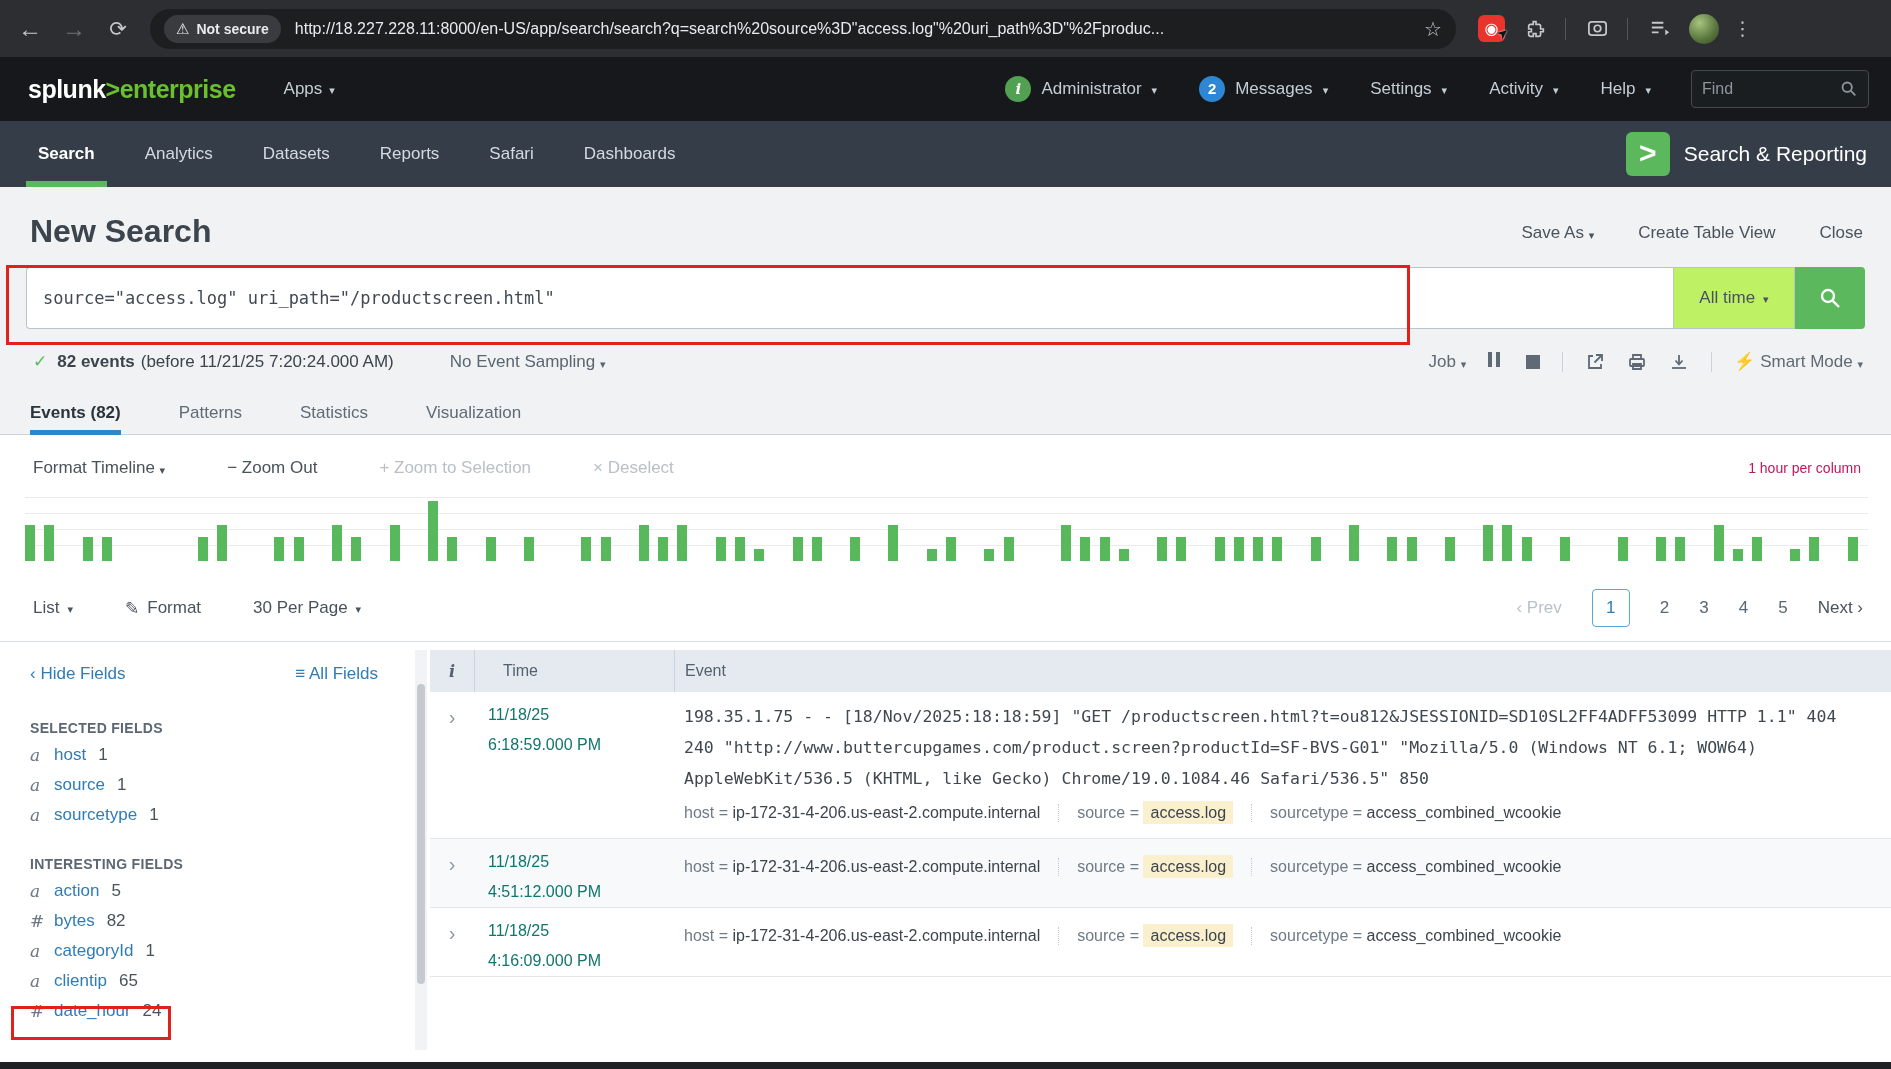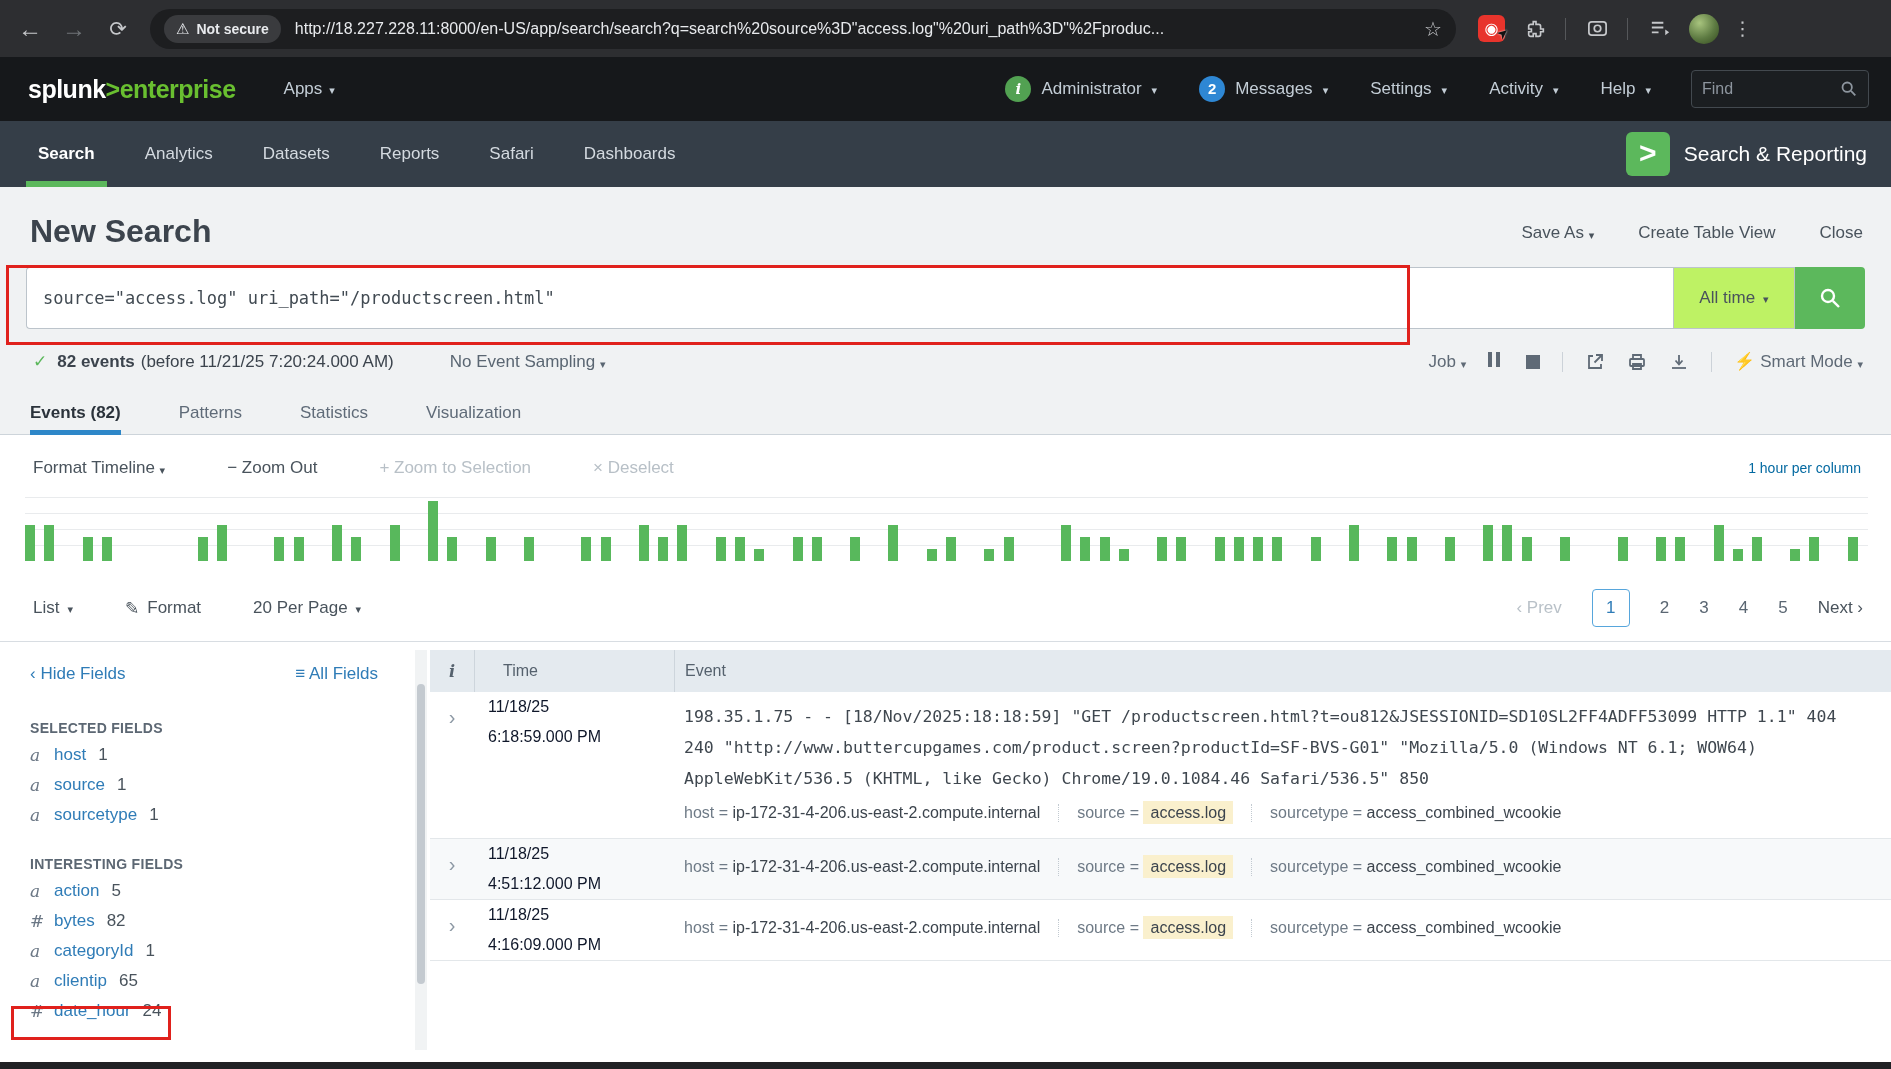--- a/index.html
+++ b/index.html
@@ -70,21 +70,21 @@
   .stop-sq { display:inline-block; width:14px; height:14px; background:#5f6a76; }
   .tabs-row { margin-top:20px; padding:0 30px; border-bottom:1px solid #cdd4da; height:43px; display:flex; gap:58px; }
   .rtab { font-size:17px; color:#5f6b78; height:100%; display:flex; align-items:center; position:relative; cursor:pointer; }
   .rtab.active { color:#2b333b; font-weight:bold; }
   .rtab.active::after { content:""; position:absolute; left:0; right:0; bottom:-1px; height:5px; background:var(--blue-tab,#2e87c8); }
 
   
   .tl-controls { margin:18px 30px 0 33px; height:30px; display:flex; align-items:center; gap:62px; font-size:17px; color:#49535c; }
   .tl-controls .ctl { cursor:pointer; }
   .tl-controls .dis { color:#b8c0c7; cursor:default; }
-  .tl-note { margin-left:auto; font-size:14px; color:#0369a1; }
+  .tl-note { margin-left:auto; font-size:14px; color:#be185d; }
   .histogram { margin:14px 23px 0 25px; height:64px; display:flex; align-items:flex-end;
     background:repeating-linear-gradient(to top, #fff 0 15px, #e9ebed 15px 16px); }
   .tl-slot { flex:0 0 19.2px; display:flex; align-items:flex-end; height:100%; cursor:pointer; }
   .tl-bar { width:10px; background:var(--bar-green,#58b85c); }
   .list-row { margin-top:28px; padding:0 28px 14px 33px; border-bottom:1px solid #d8dde2; display:flex; align-items:center; font-size:17px; color:#49535c; }
   .list-row .ctl { margin-right:52px; cursor:pointer; display:flex; align-items:center; gap:8px; }
   .pager { margin-left:auto; display:flex; align-items:center; gap:30px; }
   .pg-prev { color:#b9c1c8; }
   .pg-num { color:#5a6672; cursor:pointer; }
   .pg-num.active { border:1px solid #57a6dc; color:var(--link-blue,#2f7cb7); border-radius:4px; width:38px; height:38px; display:flex; align-items:center; justify-content:center; background:#fff; }
@@ -107,21 +107,21 @@
   .etable { flex:1; display:flex; flex-direction:column; min-width:0; }
   .thead { height:42px; background:#e4eaef; display:flex; align-items:center; font-size:16px; color:#55616d; flex:none; }
   .th-i { width:44px; text-align:center; font-style:italic; font-family:"DejaVu Serif",serif; font-weight:bold; }
   .th-time { width:200px; padding-left:28px; border-left:1px solid #cdd5dc; align-self:stretch; display:flex; align-items:center; }
   .th-event { flex:1; padding-left:10px; border-left:1px solid #cdd5dc; align-self:stretch; display:flex; align-items:center; }
   .tbody { flex:1; overflow:hidden; }
   .ev-row { display:flex; border-bottom:1px solid #e3e7ea; }
   .ev-row.alt { background:#f7f9fa; }
   .col-i { width:44px; padding-top:14px; text-align:center; flex:none; }
   .chev { color:#8b97a3; font-size:20px; cursor:pointer; }
-  .col-time { width:200px; padding:0 8px 0 14px; font-size:16px; line-height:30px; color:#0f172a; flex:none; }
+  .col-time { width:200px; padding:8px 8px 0 14px; font-size:16px; line-height:30px; color:#0f766e; flex:none; }
   .col-event { flex:1; padding:9px 28px 16px 10px; min-width:0; }
   .ev-raw { font-family:"DejaVu Sans Mono",monospace; font-size:16.5px; line-height:31px; color:#3f474f; word-break:break-word; }
   .ev-fields { margin-top:10px; font-size:16px; display:flex; align-items:center; }
   .evk { color:#6e7a86; }
   .evv { color:#3c444d; cursor:pointer; }
   .evv.hl { background:var(--highlight,#faf0cd); padding:3px 7px; }
   .evf.sep { border-left:1px dotted #c2cad1; padding-left:18px; margin-left:18px; }
 
   .bottom-bar { position:absolute; left:0; bottom:0; width:100%; height:7px; background:#202124; }
 
@@ -523,21 +523,21 @@
   <div class="list-row">
     <span class="ctl">
         <span>List</span> 
         <span class="caret">▾</span>
       </span>
     <span class="ctl">
         <span>✎</span> 
         <span>Format</span>
       </span>
     <span class="ctl">
-        <span>20 Per Page</span> 
+        <span>30 Per Page</span> 
         <span class="caret">▾</span>
       </span>
     <div class="pager">
       <span class="pg-prev">‹ Prev</span>
       <span class="pg-num active">1</span>
       <span class="pg-num">2</span>
       <span class="pg-num">3</span>
       <span class="pg-num">4</span>
       <span class="pg-num">5</span>
       <span class="pg-next">Next ›</span>

